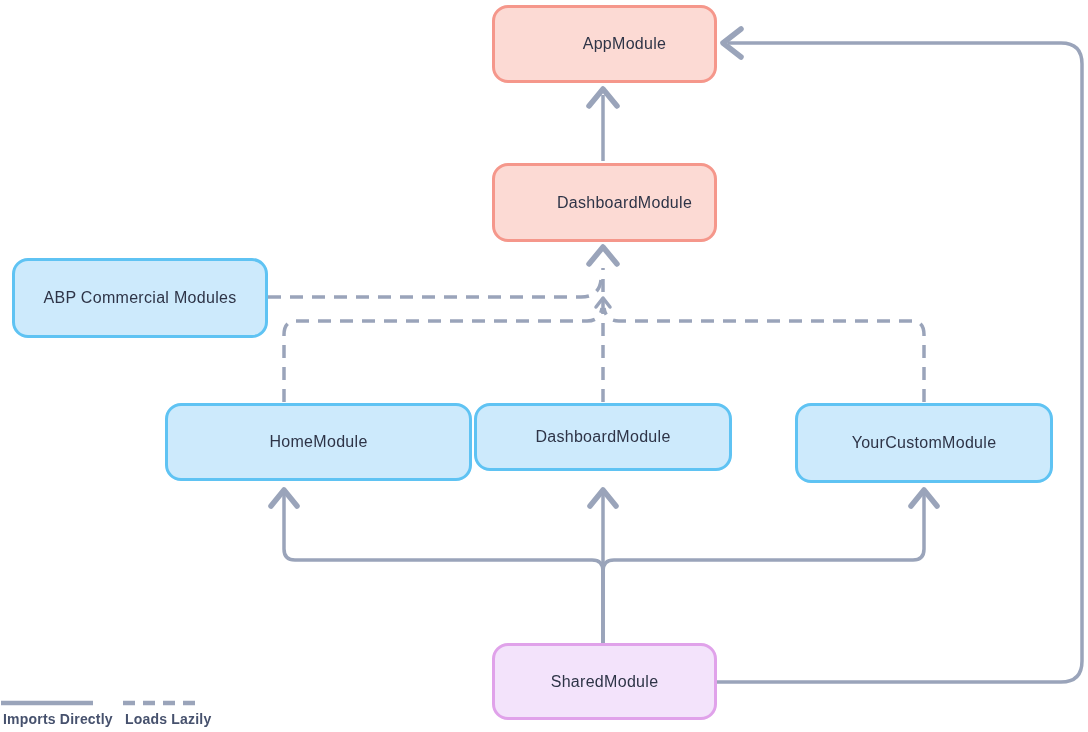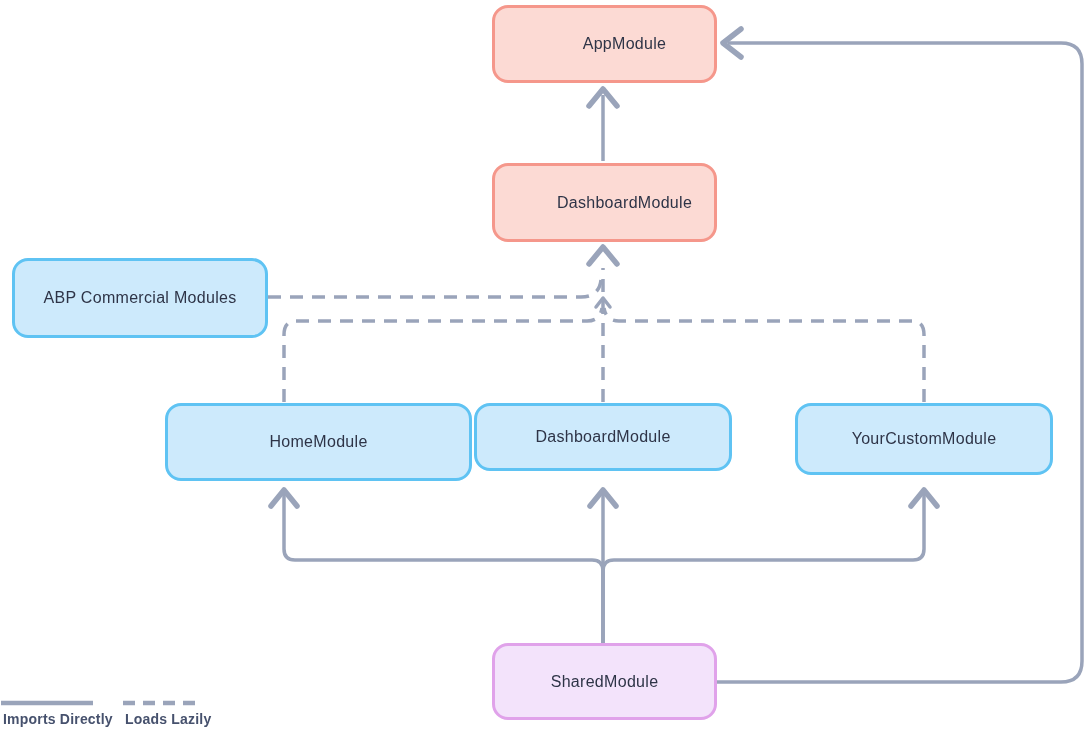--- a/index.html
+++ b/index.html
@@ -79,21 +79,21 @@
   </div>
 
   <div class="node feature" style="left:165px;top:403px;width:307px;height:78px;">
     <span>HomeModule</span>
   </div>
 
   <div class="node feature" style="left:474px;top:403px;width:258px;height:68px;">
     <span>DashboardModule</span>
   </div>
 
-  <div class="node feature" style="left:795px;top:403px;width:258px;height:72px;">
+  <div class="node feature" style="left:795px;top:403px;width:258px;height:80px;">
     <span>YourCustomModule</span>
   </div>
 
   <div class="node shared" style="left:492px;top:643px;width:225px;height:77px;">
     <span>SharedModule</span>
   </div>
 
   <div class="legend-label" style="left:3px;top:711px;">Imports Directly</div>
   <div class="legend-label" style="left:125px;top:711px;">Loads Lazily</div>
 

